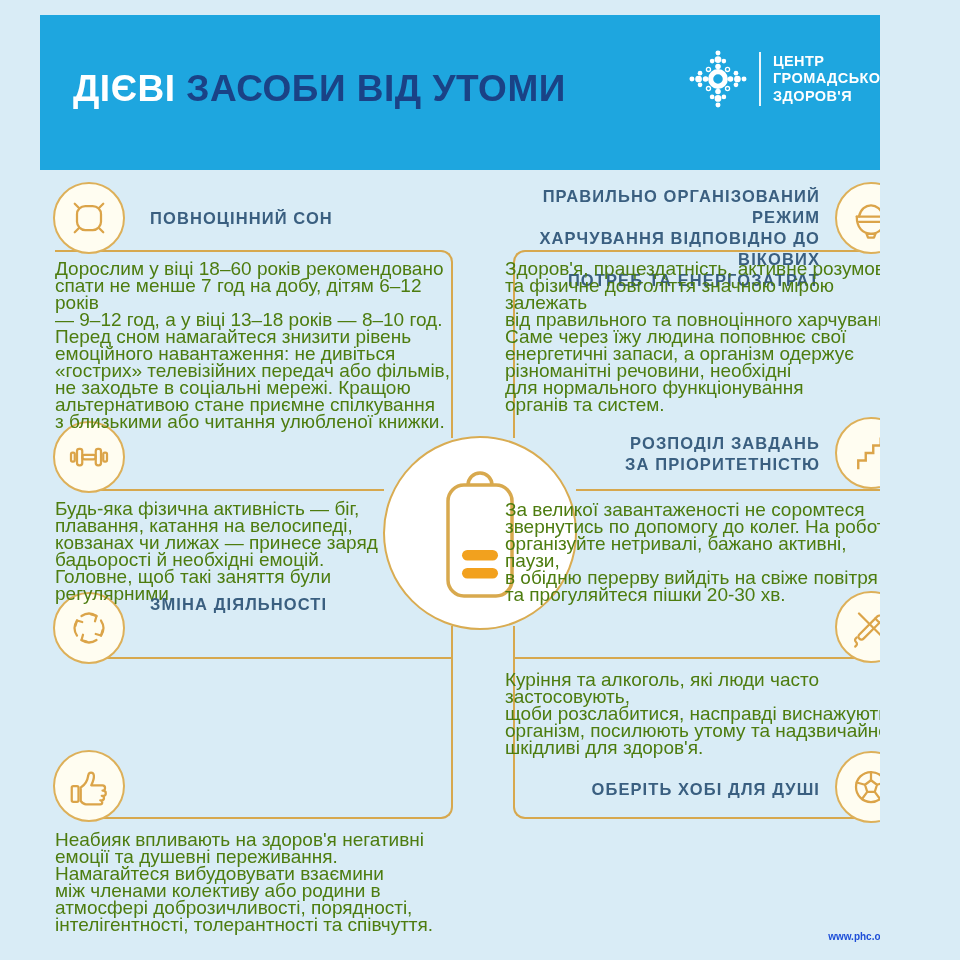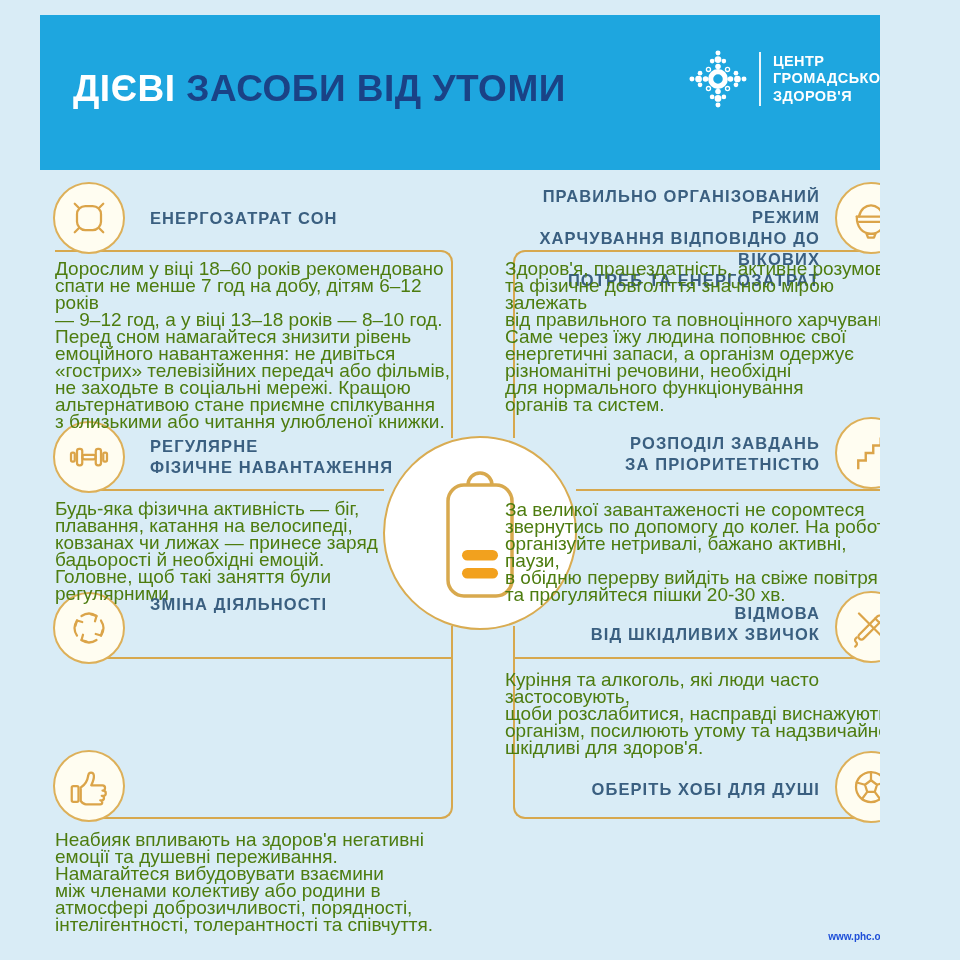--- a/index.html
+++ b/index.html
@@ -145,21 +145,21 @@
       <rect x="32" y="110" width="36" height="10.5" rx="5.25" fill="#f2a11e"></rect>
     </svg>
   </div>
 
   <div class="icircle colL" style="top:182px">
     <svg width="54" height="54" viewBox="0 0 72 72">
       <rect x="20" y="20" width="32" height="32" rx="11" class="stroke-i"></rect>
       <path d="M17,17 l5,5 M55,17 l-5,5 M17,55 l5,-5 M55,55 l-5,-5" class="stroke-i" stroke-width="2.4"></path>
     </svg>
   </div>
-  <div class="h hL" style="top:208px">ЕНЕРГОЗАТРАТ СОН</div>
+  <div class="h hL" style="top:208px">ПОВНОЦІННИЙ СОН</div>
   <div class="b bL" style="top:260px">Дорослим у віці 18–60 років рекомендовано
 спати не менше 7 год на добу, дітям 6–12 років
 — 9–12 год, а у віці 13–18 років — 8–10 год.
 Перед сном намагайтеся знизити рівень
 емоційного навантаження: не дивіться
 «гострих» телевізійних передач або фільмів,
 не заходьте в соціальні мережі. Кращою
 альтернативою стане приємне спілкування
 з близькими або читання улюбленої книжки.</div>
 
@@ -186,22 +186,20 @@
 
   <div class="icircle colL" style="top:421px">
     <svg width="54" height="54" viewBox="0 0 72 72">
       <rect x="12" y="30" width="5" height="12" rx="2" class="stroke-i" stroke-width="2.6"></rect>
       <rect x="20" y="25" width="7" height="22" rx="3" class="stroke-i" stroke-width="2.6"></rect>
       <rect x="27" y="33" width="18" height="6" rx="3" class="stroke-i" stroke-width="2.6"></rect>
       <rect x="45" y="25" width="7" height="22" rx="3" class="stroke-i" stroke-width="2.6"></rect>
       <rect x="55" y="30" width="5" height="12" rx="2" class="stroke-i" stroke-width="2.6"></rect>
     </svg>
   </div>
-  <div class="h hL" style="top:436px">РЕГУЛЯРНЕ
-ФІЗИЧНЕ НАВАНТАЖЕННЯ</div>
   <div class="b bL" style="top:500px">Будь-яка фізична активність — біг,
 плавання, катання на велосипеді,
 ковзанах чи лижах — принесе заряд
 бадьорості й необхідні емоцій.
 Головне, щоб такі заняття були регулярними.</div>
 
   <div class="icircle colR" style="top:417px">
     <svg width="54" height="54" viewBox="0 0 72 72">
       <path d="M19,56 V46 H29 V36 H39 V26 H49 V17 H56" fill="none" stroke="#dba449" stroke-width="3.2" stroke-linecap="square"></path>
     </svg>
@@ -239,22 +237,20 @@
   <div class="icircle colR" style="top:591px">
     <svg width="54" height="54" viewBox="0 0 72 72">
       <g transform="rotate(-45 36 36)">
         <rect x="14" y="32" width="42" height="8" rx="4" class="stroke-i" stroke-width="2.8"></rect>
         <line x1="48" y1="32" x2="48" y2="40" class="stroke-i" stroke-width="2.4"></line>
       </g>
       <line x1="20" y1="18" x2="54" y2="52" class="stroke-i" stroke-width="3"></line>
       <path d="M17,50 q-4,3 -1,6 q3,3 -1,6" class="stroke-i" stroke-width="2.2"></path>
     </svg>
   </div>
-  <div class="h hR" style="top:603px">ВІДМОВА
-ВІД ШКІДЛИВИХ ЗВИЧОК</div>
   <div class="b bR" style="top:671px">Куріння та алкоголь, які люди часто застосовують,
 щоби розслабитися, насправді виснажують
 організм, посилюють утому та надзвичайно
 шкідливі для здоров'я.</div>
 
   <div class="icircle colL" style="top:750px">
     <svg width="54" height="54" viewBox="0 0 72 72">
       <rect x="13" y="36" width="9" height="21" rx="2" class="stroke-i" stroke-width="2.8"></rect>
       <path d="M25,54 L25,38 C30,35 34,29 35,22 C35.5,17 42,17 42.5,22 C43,27 41,31 39,35 L54,35 C58.5,35 58.5,42 54,42 L55,42 C59.5,42 59.5,49 55,49 L53,49 C57,49 57,55 53,55 L51,55 C54.5,55 54.5,60.5 51,60.5 L32,60.5 C29,60.5 26.5,58 25,56 Z" class="stroke-i" stroke-width="2.8"></path>
     </svg>

